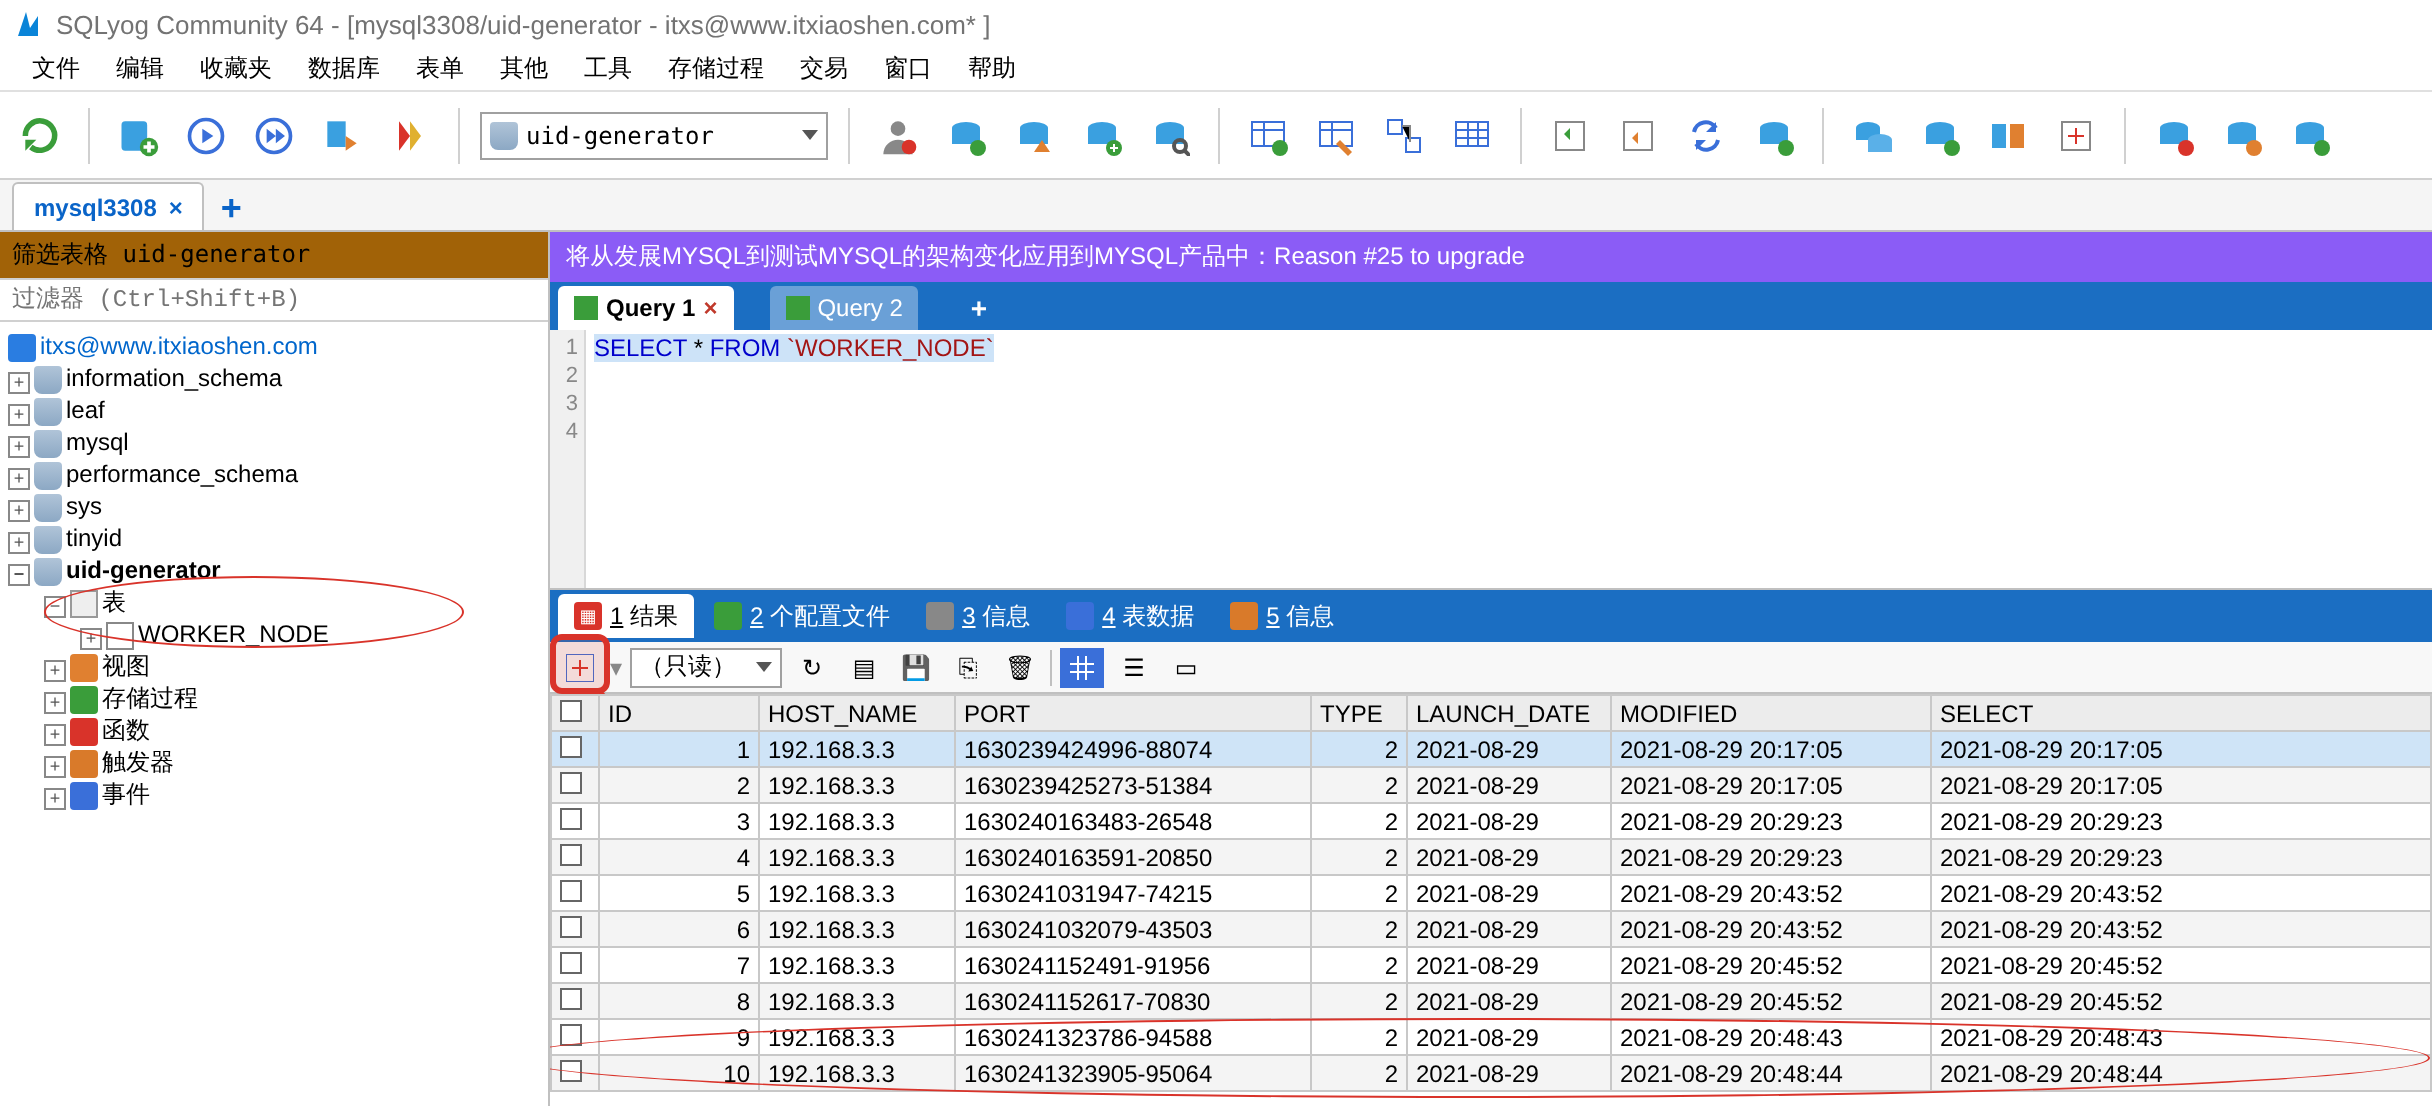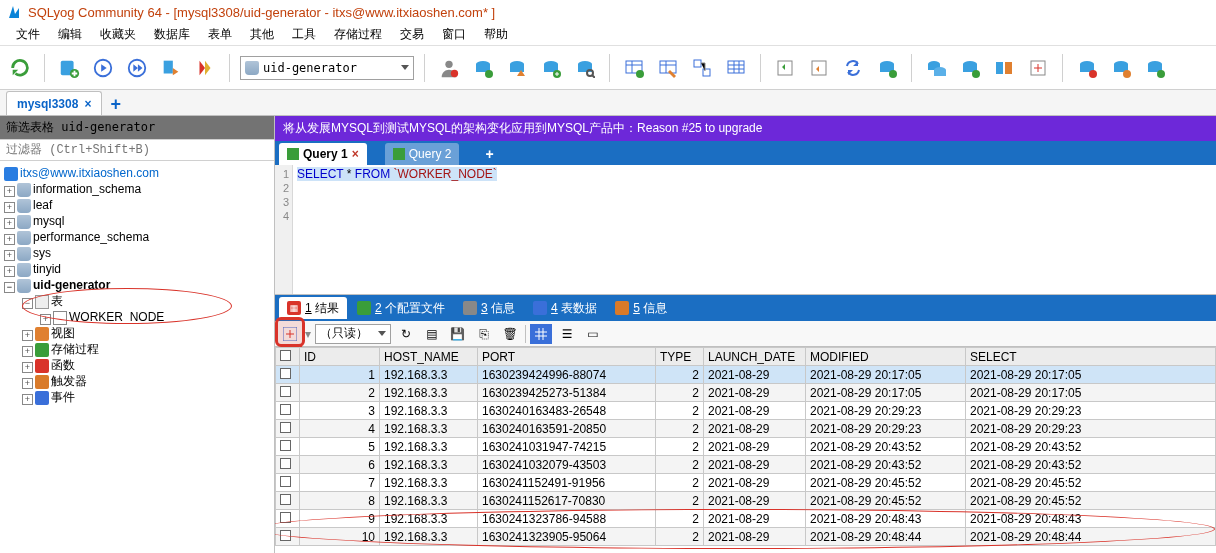--- a/index.html
+++ b/index.html
@@ -1,47 +1,47 @@
 <!DOCTYPE html>
 <html><head>
 <meta charset="utf-8">
 <style>
 * { margin:0; padding:0; box-sizing:border-box; font-family:"Microsoft YaHei",Arial,sans-serif; font-size:12px; }
 body { background:#fff; color:#000; width:1216px; height:553px; overflow:hidden; }
 .titlebar { height:24px; display:flex; align-items:center; padding:2px 6px; gap:6px; }
 .titlebar svg { flex:0 0 auto; }
-.titlebar .title { color:#c2410c; font-size:13px; }
+.titlebar .title { color:#737373; font-size:13px; }
 .menubar { height:22px; display:flex; align-items:center; padding:0 8px; gap:2px; border-bottom:1px solid #e0e0e0; }
 .menubar span { padding:2px 8px; cursor:default; }
 .toolbar { height:44px; display:flex; align-items:center; padding:2px 6px; gap:6px; border-bottom:1px solid #d0d0d0; }
 .tb-icon { width:28px; height:28px; display:flex; align-items:center; justify-content:center; border:1px solid transparent; border-radius:3px; }
 .tb-sep { width:1px; height:28px; background:#d0d0d0; margin:0 4px; }
 .db-select { height:24px; border:1px solid #a0a0a0; display:flex; align-items:center; padding:0 4px; gap:4px; background:#fff; }
 .db-select .arrow { border-left:4px solid transparent; border-right:4px solid transparent; border-top:5px solid #555; margin-left:40px; }
 .conn-tabs { height:26px; display:flex; align-items:end; padding:0 6px; border-bottom:1px solid #c0c0c0; background:#f5f5f5; }
 .conn-tab { height:24px; padding:0 10px; display:flex; align-items:center; gap:6px; background:#fff; border:1px solid #c0c0c0; border-bottom:none; border-radius:3px 3px 0 0; font-weight:bold; color:#0a64c8; }
 .conn-tab .close { color:#0a64c8; font-weight:bold; cursor:pointer; }
 .add-tab { padding:0 8px; color:#0a64c8; font-size:18px; font-weight:bold; }
 .workspace { display:flex; height:calc(100% - 116px); }
 .sidebar { width:275px; border-right:1px solid #c0c0c0; display:flex; flex-direction:column; }
-.sb-header { background:#737373; border-bottom:1px solid #d0d0d0; padding:3px 6px; font-family:"NSimSun","SimSun",monospace; }
+.sb-header { background:#a16207; border-bottom:1px solid #d0d0d0; padding:3px 6px; font-family:"NSimSun","SimSun",monospace; }
 .sb-filter { border-bottom:1px solid #d0d0d0; }
 .sb-filter input { width:100%; border:none; padding:3px 6px; font-family:Liberation Mono, monospace; color:#0369a1; outline:none; }
 .tree { flex:1; overflow:auto; padding:4px 0; font-family:"NSimSun","SimSun",monospace; line-height:16px; }
 .tree-row { display:flex; align-items:flex-end; height:16px; padding:0 4px; gap:2px; white-space:nowrap; }
 .tree-row.server { color:#0066cc; }
 .tree-row.bold { font-weight:bold; }
 .exp { width:11px; height:11px; border:1px solid #888; display:inline-flex; align-items:center; justify-content:center; font-size:9px; line-height:9px; background:#fff; color:#555; cursor:pointer; }
 .db-icon, .tbl-icon, .srv-icon, .cat-icon { width:14px; height:14px; display:inline-block; }
 .db-icon { background:linear-gradient(#b0c4d8,#8ca8c4); border-radius:2px 2px 4px 4px; }
 .srv-icon { background:#2a7de1; border-radius:2px; }
 .tbl-icon { background:#fff; border:1px solid #888; }
 .cat-icon { border:1px solid #999; background:#eee; }
 .main { flex:1; display:flex; flex-direction:column; overflow:hidden; }
-.banner { background:#6d28d9; color:#fff; padding:4px 8px; font-size:12px; }
+.banner { background:#8b5cf6; color:#fff; padding:4px 8px; font-size:12px; }
 .qtabs { height:24px; background:#1b6ec2; display:flex; align-items:end; padding:0 4px; }
 .qtab { height:22px; padding:0 8px; display:flex; align-items:center; gap:4px; background:#fff; border-radius:3px 3px 0 0; margin-right:18px; font-family:"NSimSun","SimSun",monospace; }
 .qtab.inactive { background:rgba(255,255,255,0.35); color:#fff; }
 .qtab .x { color:#c0392b; font-weight:bold; }
 .qtab .plus { color:#fff; font-size:14px; font-weight:bold; }
 .editor { flex:0 0 130px; display:flex; border-bottom:1px solid #c0c0c0; font-family:Consolas,"NSimSun",monospace; }
 .gutter { width:18px; background:#f0f0f0; border-right:1px solid #d8d8d8; text-align:right; padding:2px 3px; color:#888; font-size:11px; line-height:14px; }
 .code { flex:1; padding:2px 4px; font-size:12px; }
 .sql-line { line-height:14px; }
 .sql-sel { background:#cde3f8; }

